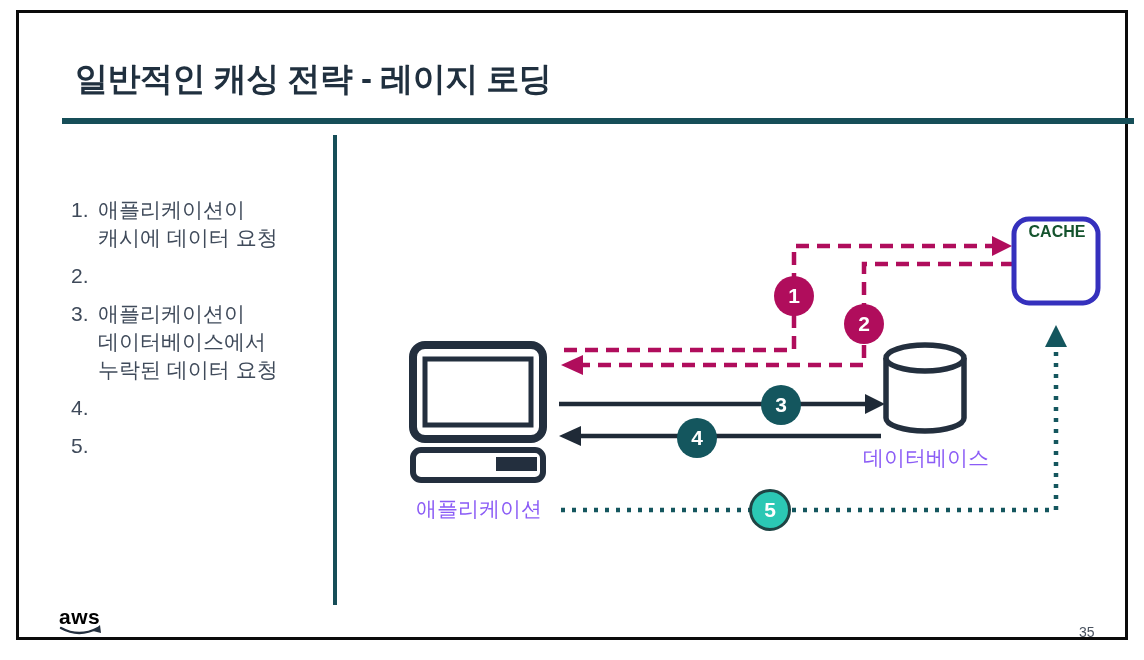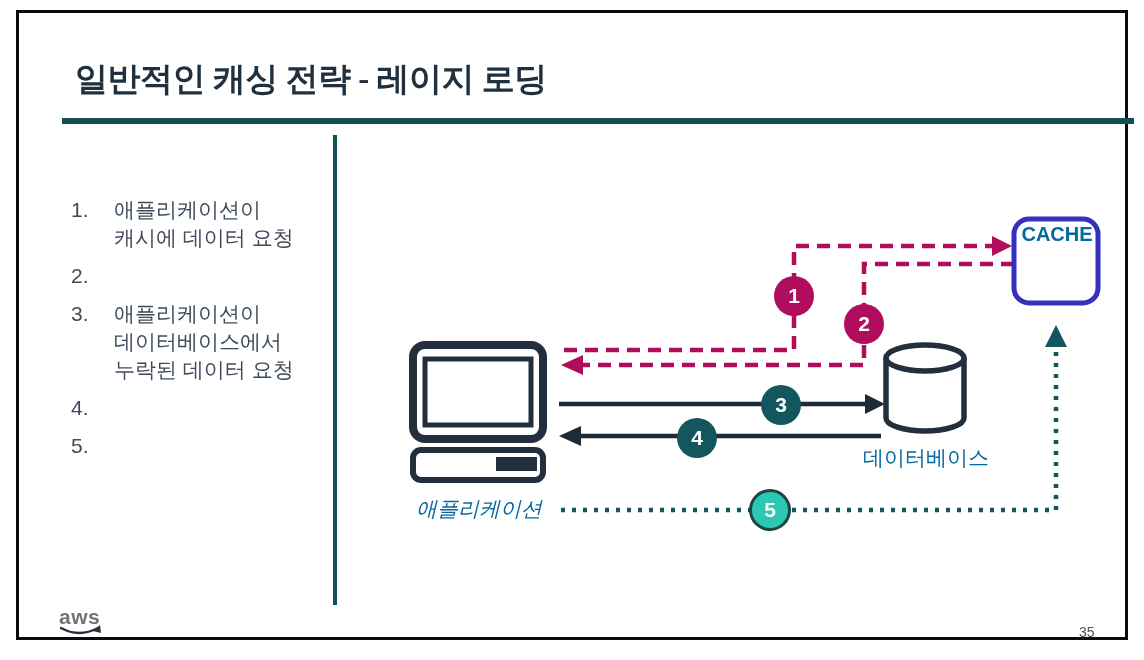--- a/index.html
+++ b/index.html
@@ -9,59 +9,58 @@
     -webkit-font-smoothing:antialiased;
   }
   .slide{
     position:absolute;left:16px;top:10px;width:1112px;height:630px;
     border:3px solid #0b0b0b;background:#ffffff;box-sizing:border-box;
   }
   .title{
     position:absolute;left:56px;top:44px;
     font-size:33px;font-weight:700;color:#20303f;letter-spacing:-0.5px;
     white-space:nowrap;
-    font-family:Liberation Serif, serif;
   }
   .title-rule{
     position:absolute;left:43px;top:105px;width:1072px;height:6px;
     background:#164e58;
   }
   .v-divider{
     position:absolute;left:314px;top:122px;width:4px;height:470px;
     background:#164e58;
   }
   .steps{
     position:absolute;left:52px;top:183px;width:230px;
     font-size:21px;line-height:28px;color:#3f4a5a;word-break:keep-all;
   }
   .step{display:flex;margin-bottom:10px;}
   .step .num{flex:0 0 27px;}
-  .step .txt{flex:1;margin-left:16px;}
+  .step .txt{flex:1;}
   svg.diagram{position:absolute;left:0;top:0;pointer-events:none;}
   .badge{
     position:absolute;width:40px;height:40px;border-radius:50%;
     display:flex;align-items:center;justify-content:center;
     color:#ffffff;font-size:21px;font-weight:700;
   }
   .badge.magenta{background:#b00d5c;}
   .badge.darkteal{background:#14565e;}
   .badge.turquoise{
     background:#2bc8b4;border:3px solid #1e4444;box-sizing:border-box;
     width:42px;height:42px;
   }
   .node-label{
-    position:absolute;text-align:center;font-size:21px;color:#0369a1;
+    position:absolute;text-align:center;font-size:21px;color:#8b5cf6;
   }
   .cache-label{
     position:absolute;left:997px;top:210px;width:82px;text-align:center;
-    font-size:20px;font-weight:700;color:#0369a1;letter-spacing:0px;
+    font-size:16px;font-weight:700;color:#14532d;letter-spacing:0px;
   }
   .aws-logo{
     position:absolute;left:40px;top:592px;width:50px;height:36px;
-    color:#737373;font-weight:700;font-size:21px;letter-spacing:0.5px;
+    color:#000000;font-weight:700;font-size:21px;letter-spacing:0.5px;
   }
   .aws-logo .smile{position:absolute;left:0px;top:20px;}
   .page-number{
     position:absolute;left:1060px;top:611px;width:50px;
     font-size:14px;color:#49525f;
   }
 </style>
 </head>
 <body>
 
@@ -123,21 +122,21 @@
     <rect x="995" y="206" width="84" height="84" rx="15" fill="#ffffff" stroke="#3530bd" stroke-width="5"></rect>
   </svg>
 
   <div class="badge magenta" style="left:755px;top:263px;">1</div>
   <div class="badge magenta" style="left:825px;top:291px;">2</div>
   <div class="badge darkteal" style="left:742px;top:372px;">3</div>
   <div class="badge darkteal" style="left:658px;top:405px;">4</div>
   <div class="badge turquoise" style="left:730px;top:476px;">5</div>
 
   <div class="cache-label">CACHE</div>
-  <div class="node-label" style="left:390px;top:482px;width:140px;font-style:italic;">애플리케이션</div>
+  <div class="node-label" style="left:390px;top:482px;width:140px;">애플리케이션</div>
   <div class="node-label" style="left:836px;top:431px;width:142px;">데이터베이스</div>
 
   <div class="aws-logo">
     <span>aws</span>
     <svg class="smile" width="50" height="16" viewBox="0 0 50 16">
       <path d="M2 3 Q 20 13 39 3" fill="none" stroke="#232f3e" stroke-width="2.4" stroke-linecap="round"></path>
       <polygon points="41,0 42,8 34,6" fill="#232f3e"></polygon>
     </svg>
   </div>
 

